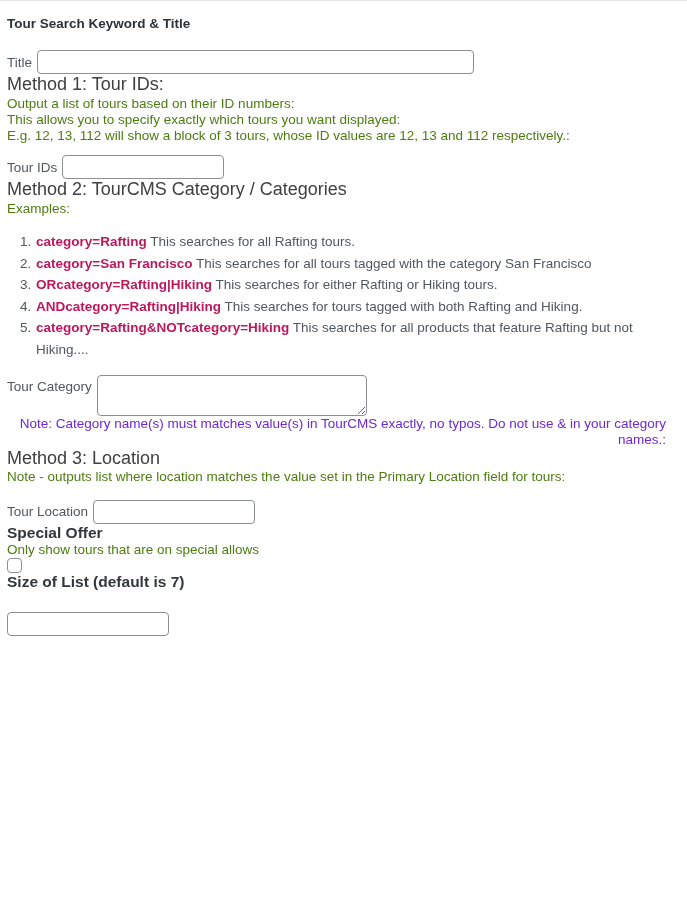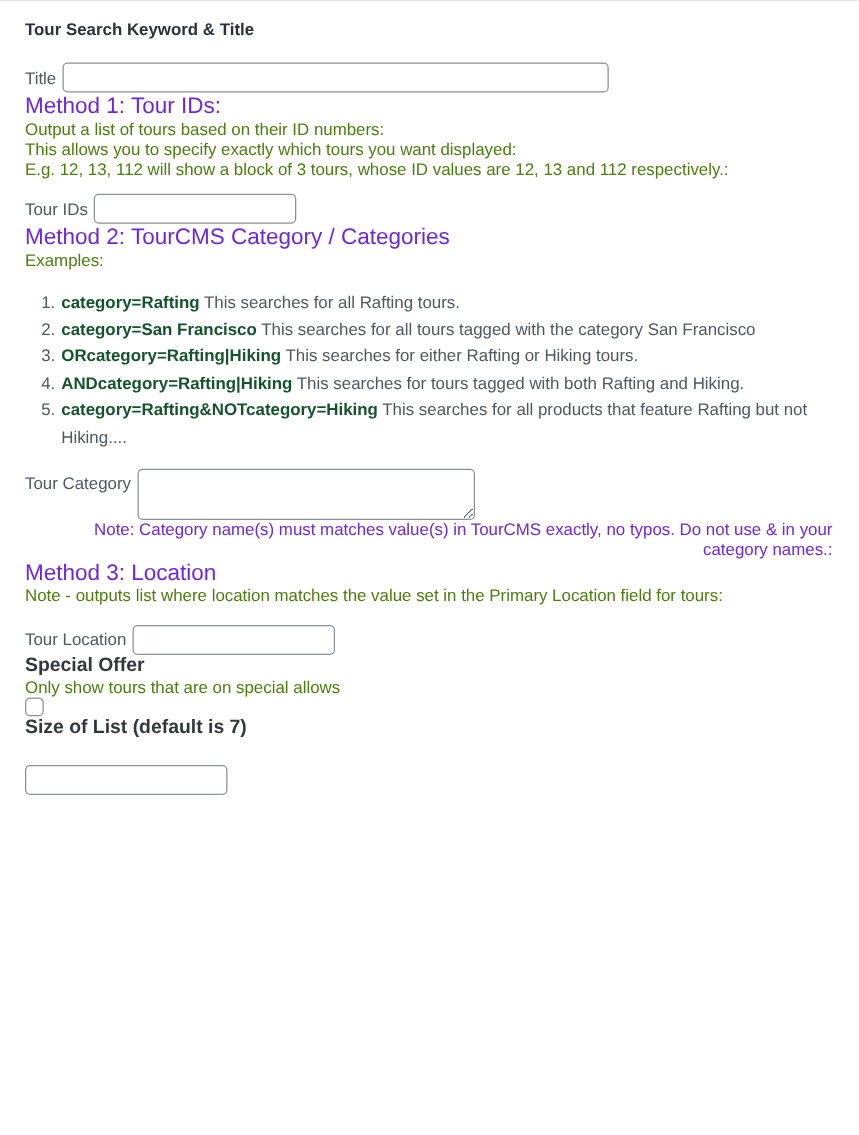--- a/index.html
+++ b/index.html
@@ -5,21 +5,21 @@
   * { box-sizing: border-box; }
   html, body { margin: 0; padding: 0; }
   body {
     width: 687px;
     min-height: 908px;
     background: #ffffff;
     border-top: 1px solid #e5e5e5;
     font-family: "Liberation Sans", sans-serif;
     color: #50575e;
   }
-  .container { padding: 15px 21px 45px 20px; }
+  .container { padding: 15px 21px 45px 7px; }
 
   .widget-title {
     font-size: 13.5px;
     font-weight: 600;
     color: #2c3338;
     margin: 0 0 19px 0;
   }
 
   .field-row {
     display: flex;
@@ -57,21 +57,21 @@
     font-size: 13px;
     color: #2c3338;
     padding: 4px 8px;
     resize: both;
     outline: none;
   }
 
   h3.section-heading {
     font-size: 18px;
     font-weight: 400;
-    color: #6d28d9;
+    color: #404040;
     margin: 0;
     line-height: 1.2;
   }
   h4.sub-heading {
     font-size: 15.5px;
     font-weight: 700;
     color: #32373c;
     margin: 0;
     line-height: 1.2;
   }
@@ -87,21 +87,21 @@
   ol.example-list {
     margin: 14px 0 0 0;
     padding-left: 28px;
     font-size: 13.5px;
     color: #50575e;
   }
   ol.example-list li {
     line-height: 1.6;
     padding-left: 1px;
   }
-  .example-code { font-weight: 700; color: #14532d; }
+  .example-code { font-weight: 700; color: #be185d; }
 
   input.checkbox {
     -webkit-appearance: none;
     appearance: none;
     width: 15px;
     height: 15px;
     border: 1px solid #8c8f94;
     border-radius: 4px;
     background: #fff;
     margin: 0;

